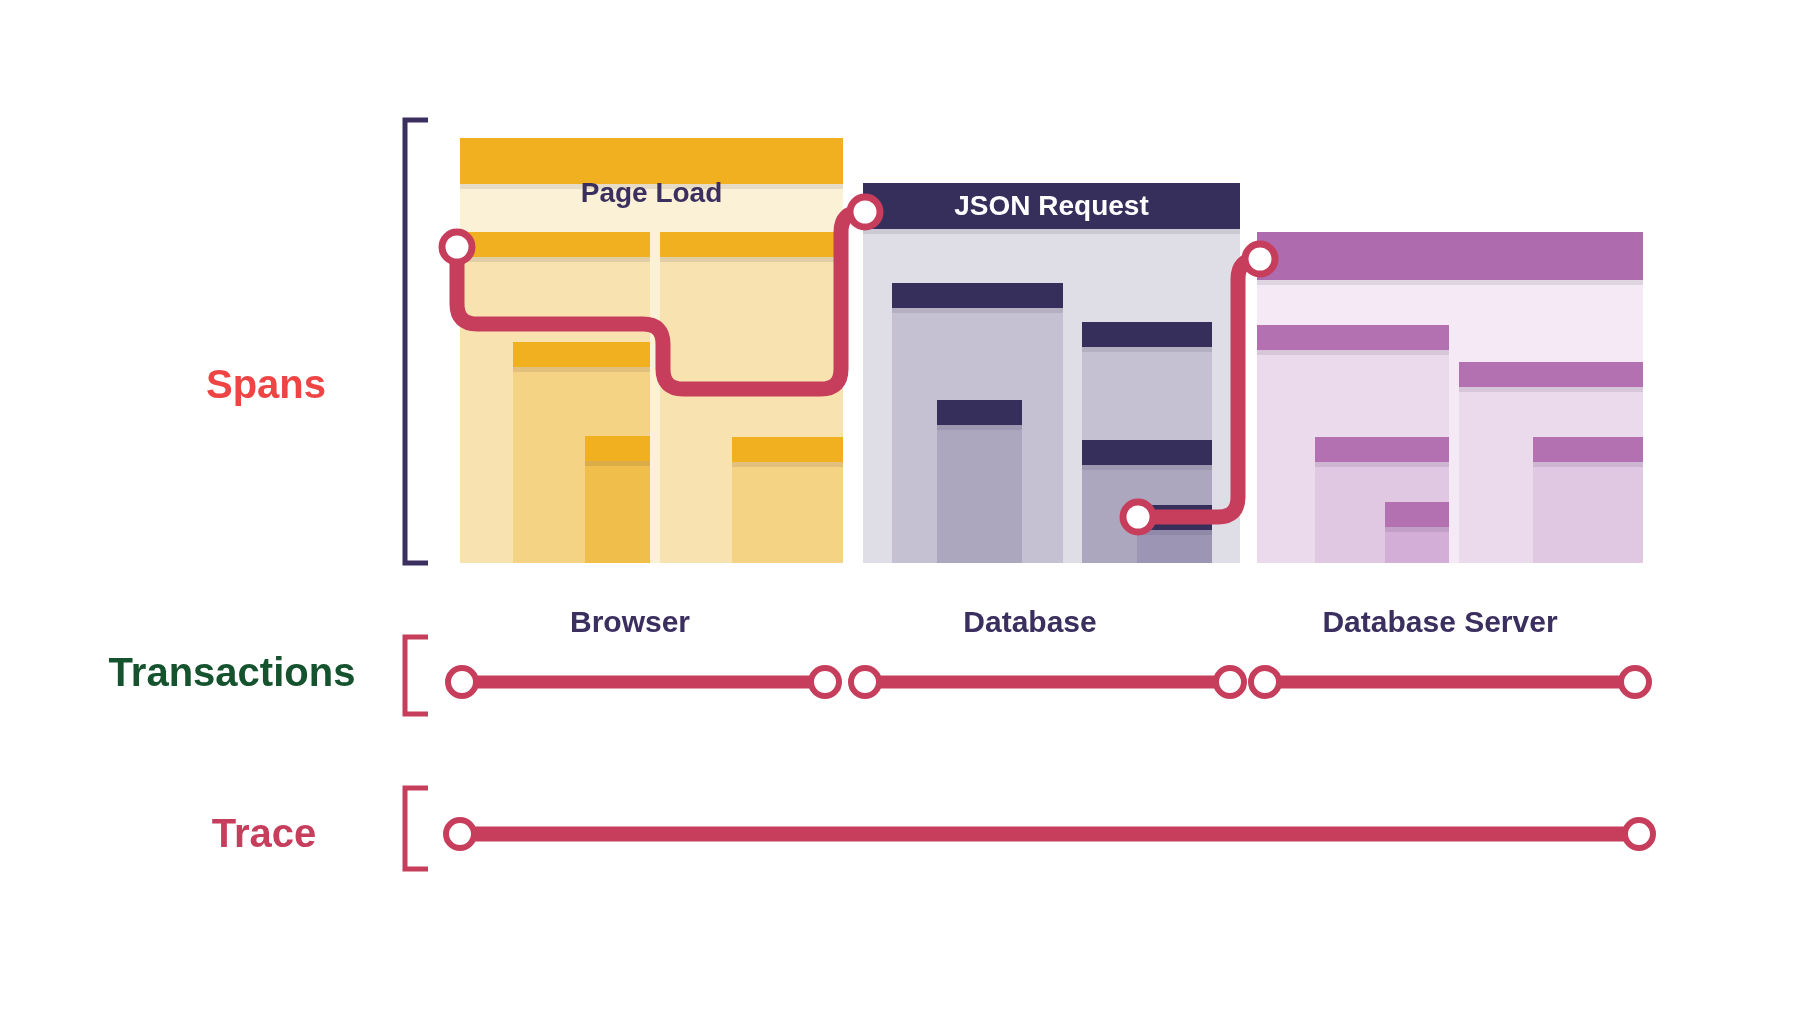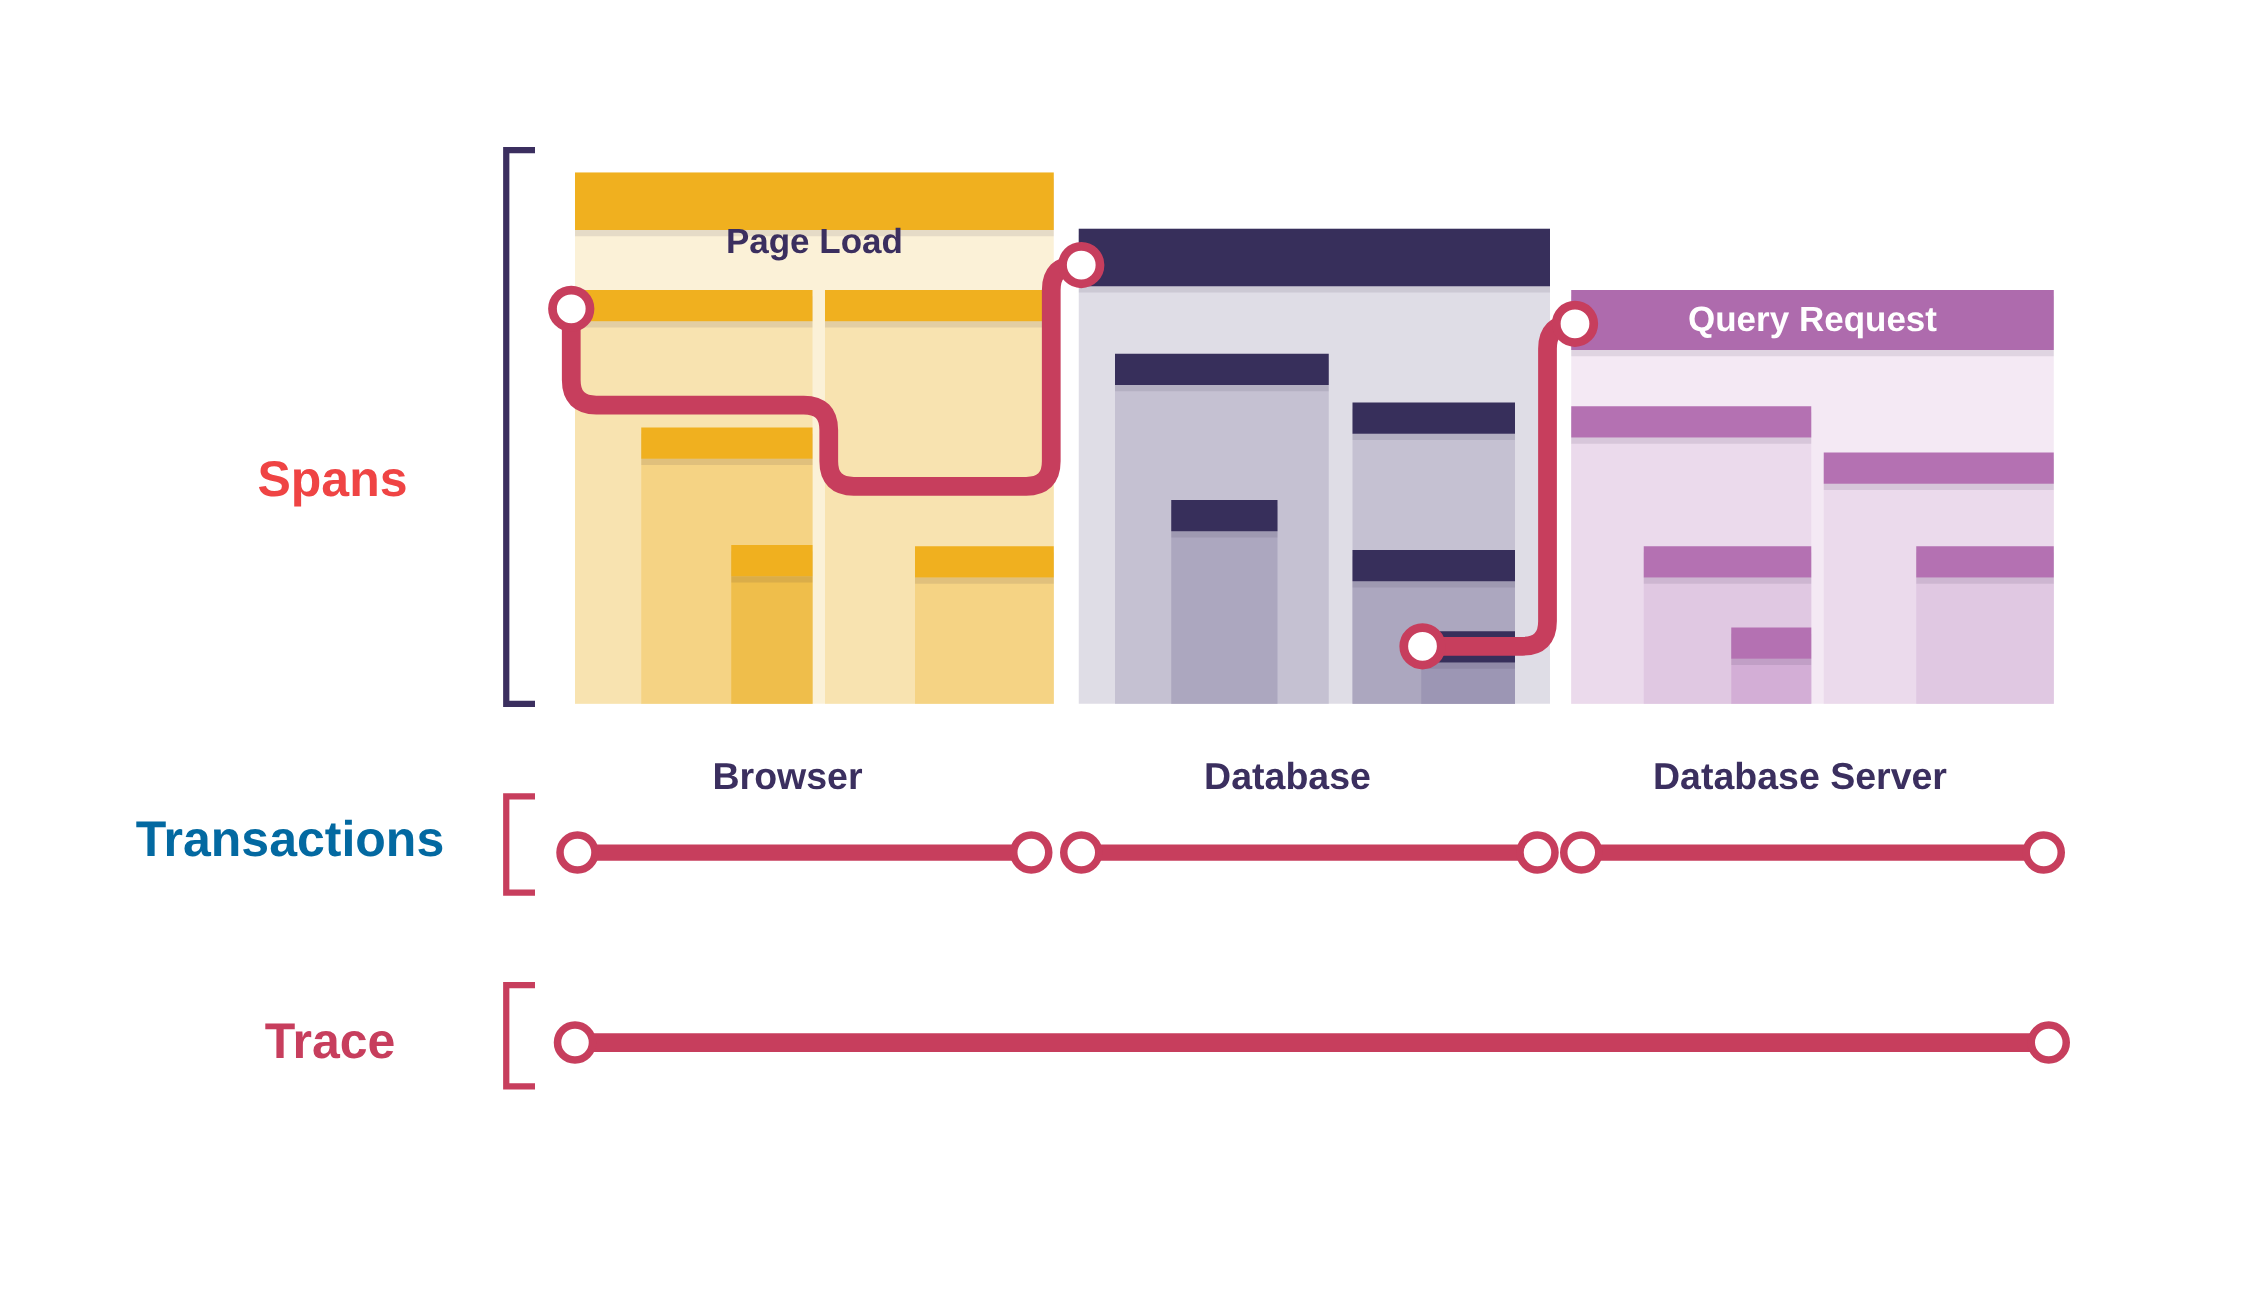--- a/index.html
+++ b/index.html
@@ -66,33 +66,33 @@
       <div class="span-bar" style="position: absolute; left: 892px; top: 283px; width: 171px; height: 25px; background: rgb(55, 47, 91);"></div>
       <div class="dots" style="position: absolute; left: 1082px; top: 347px; width: 130px; height: 216px; background: rgb(197, 193, 210);"></div>
       <div class="span-bar" style="position: absolute; left: 1082px; top: 322px; width: 130px; height: 25px; background: rgb(55, 47, 91);"></div>
       <div class="dots" style="position: absolute; left: 937px; top: 425px; width: 85px; height: 138px; background: rgb(172, 167, 191);"></div>
       <div class="span-bar" style="position: absolute; left: 937px; top: 400px; width: 85px; height: 25px; background: rgb(55, 47, 91);"></div>
       <div class="dots" style="position: absolute; left: 1082px; top: 465px; width: 130px; height: 98px; background: rgb(172, 167, 191);"></div>
       <div class="span-bar" style="position: absolute; left: 1082px; top: 440px; width: 130px; height: 25px; background: rgb(55, 47, 91);"></div>
       <div class="dots" style="position: absolute; left: 1137px; top: 530px; width: 75px; height: 33px; background: rgb(156, 150, 180);"></div>
       <div class="span-bar" style="position: absolute; left: 1137px; top: 505px; width: 75px; height: 25px; background: rgb(55, 47, 91);"></div>
       <div class="panel-header" style="position: absolute; left: 863px; top: 183px; width: 377px; height: 46px; background: rgb(55, 47, 91);"></div>
+      <div class="panel-title" style="position: absolute; left: 863px; top: 192px; width: 377px; color: rgb(255, 255, 255);">JSON Request</div>
       <div class="rect" style="position: absolute; left: 1257px; top: 232px; width: 386px; height: 331px; background: rgb(244, 233, 244);"></div>
       <div class="dots" style="position: absolute; left: 1257px; top: 350px; width: 192px; height: 213px; background: rgb(235, 218, 236);"></div>
       <div class="span-bar" style="position: absolute; left: 1257px; top: 325px; width: 192px; height: 25px; background: rgb(180, 113, 178);"></div>
       <div class="dots" style="position: absolute; left: 1459px; top: 387px; width: 184px; height: 176px; background: rgb(235, 218, 236);"></div>
       <div class="span-bar" style="position: absolute; left: 1459px; top: 362px; width: 184px; height: 25px; background: rgb(180, 113, 178);"></div>
       <div class="dots" style="position: absolute; left: 1315px; top: 462px; width: 134px; height: 101px; background: rgb(224, 200, 226);"></div>
       <div class="span-bar" style="position: absolute; left: 1315px; top: 437px; width: 134px; height: 25px; background: rgb(180, 113, 178);"></div>
       <div class="dots" style="position: absolute; left: 1533px; top: 462px; width: 110px; height: 101px; background: rgb(224, 200, 226);"></div>
       <div class="span-bar" style="position: absolute; left: 1533px; top: 437px; width: 110px; height: 25px; background: rgb(180, 113, 178);"></div>
       <div class="dots" style="position: absolute; left: 1385px; top: 527px; width: 64px; height: 36px; background: rgb(211, 174, 214);"></div>
       <div class="span-bar" style="position: absolute; left: 1385px; top: 502px; width: 64px; height: 25px; background: rgb(180, 113, 178);"></div>
       <div class="panel-header" style="position: absolute; left: 1257px; top: 232px; width: 386px; height: 48px; background: rgb(174, 107, 173);"></div>
-      <div class="panel-title" style="position: absolute; left: 1257px; top: 242px; width: 386px; color: rgb(255, 255, 255);">Query Request</div>
     </div>
   <svg id="overlay" xmlns="http://www.w3.org/2000/svg" viewBox="0 0 1800 1031">
       <path d="M 428 120 L 405 120 L 405 563 L 428 563" fill="none" stroke="#3B2F5F" stroke-width="5"></path>
       <path d="M 428 637 L 405 637 L 405 714 L 428 714" fill="none" stroke="#C73E5D" stroke-width="5"></path>
       <path d="M 428 788 L 405 788 L 405 869 L 428 869" fill="none" stroke="#C73E5D" stroke-width="5"></path>
       <line x1="462" y1="682" x2="825" y2="682" stroke="#C73E5D" stroke-width="13"></line>
       <line x1="865" y1="682" x2="1230" y2="682" stroke="#C73E5D" stroke-width="13"></line>
       <line x1="1265" y1="682" x2="1635" y2="682" stroke="#C73E5D" stroke-width="13"></line>
       <circle cx="462" cy="682" r="14" fill="#ffffff" stroke="#C73E5D" stroke-width="6"></circle>
       <circle cx="825" cy="682" r="14" fill="#ffffff" stroke="#C73E5D" stroke-width="6"></circle>
@@ -105,19 +105,19 @@
       <circle cx="1639" cy="834" r="14" fill="#ffffff" stroke="#C73E5D" stroke-width="6"></circle>
       <path d="M 457 250 L 457 304 Q 457 324 477 324 L 643 324 Q 663 324 663 344 L 663 369 Q 663 389 683 389 L 821 389 Q 841 389 841 369 L 841 232 Q 841 212 861 212 L 865 212" fill="none" stroke="#C73E5D" stroke-width="15"></path>
       <path d="M 1140 517 L 1218 517 Q 1238 517 1238 497 L 1238 279 Q 1238 259 1258 259 L 1260 259" fill="none" stroke="#C73E5D" stroke-width="15"></path>
       <circle cx="457" cy="247" r="15" fill="#ffffff" stroke="#C73E5D" stroke-width="7"></circle>
       <circle cx="865" cy="212" r="15" fill="#ffffff" stroke="#C73E5D" stroke-width="7"></circle>
       <circle cx="1138" cy="517" r="15" fill="#ffffff" stroke="#C73E5D" stroke-width="7"></circle>
       <circle cx="1260" cy="259" r="15" fill="#ffffff" stroke="#C73E5D" stroke-width="7"></circle>
     </svg>
   <div id="labels">
     <div class="side-label" style="left: 266px; top: 384px; color: #ef4444; font-size: 40px;">Spans</div>
-    <div class="side-label" style="left: 232px; top: 672px; color: #0369a1; font-size: 40px;">Transactions</div>
+    <div class="side-label" style="left: 232px; top: 672px; color: #14532d; font-size: 40px;">Transactions</div>
     <div class="side-label" style="left: 264px; top: 833px; color: rgb(199, 62, 93); font-size: 40px; text-align: center;">Trace</div>
     <div class="caption" style="left: 630px; top: 622px;">Browser</div>
     <div class="caption" style="left: 1030px; top: 622px;">Database</div>
     <div class="caption" style="left: 1440px; top: 622px;">Database Server</div>
   </div>
 </div>
 
 </body></html>

